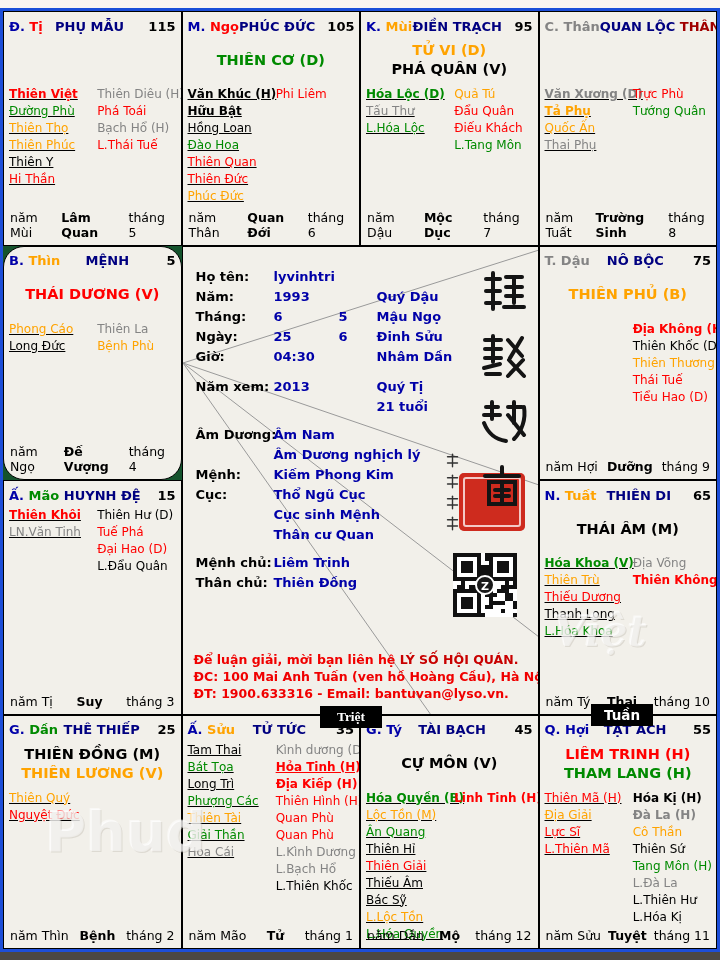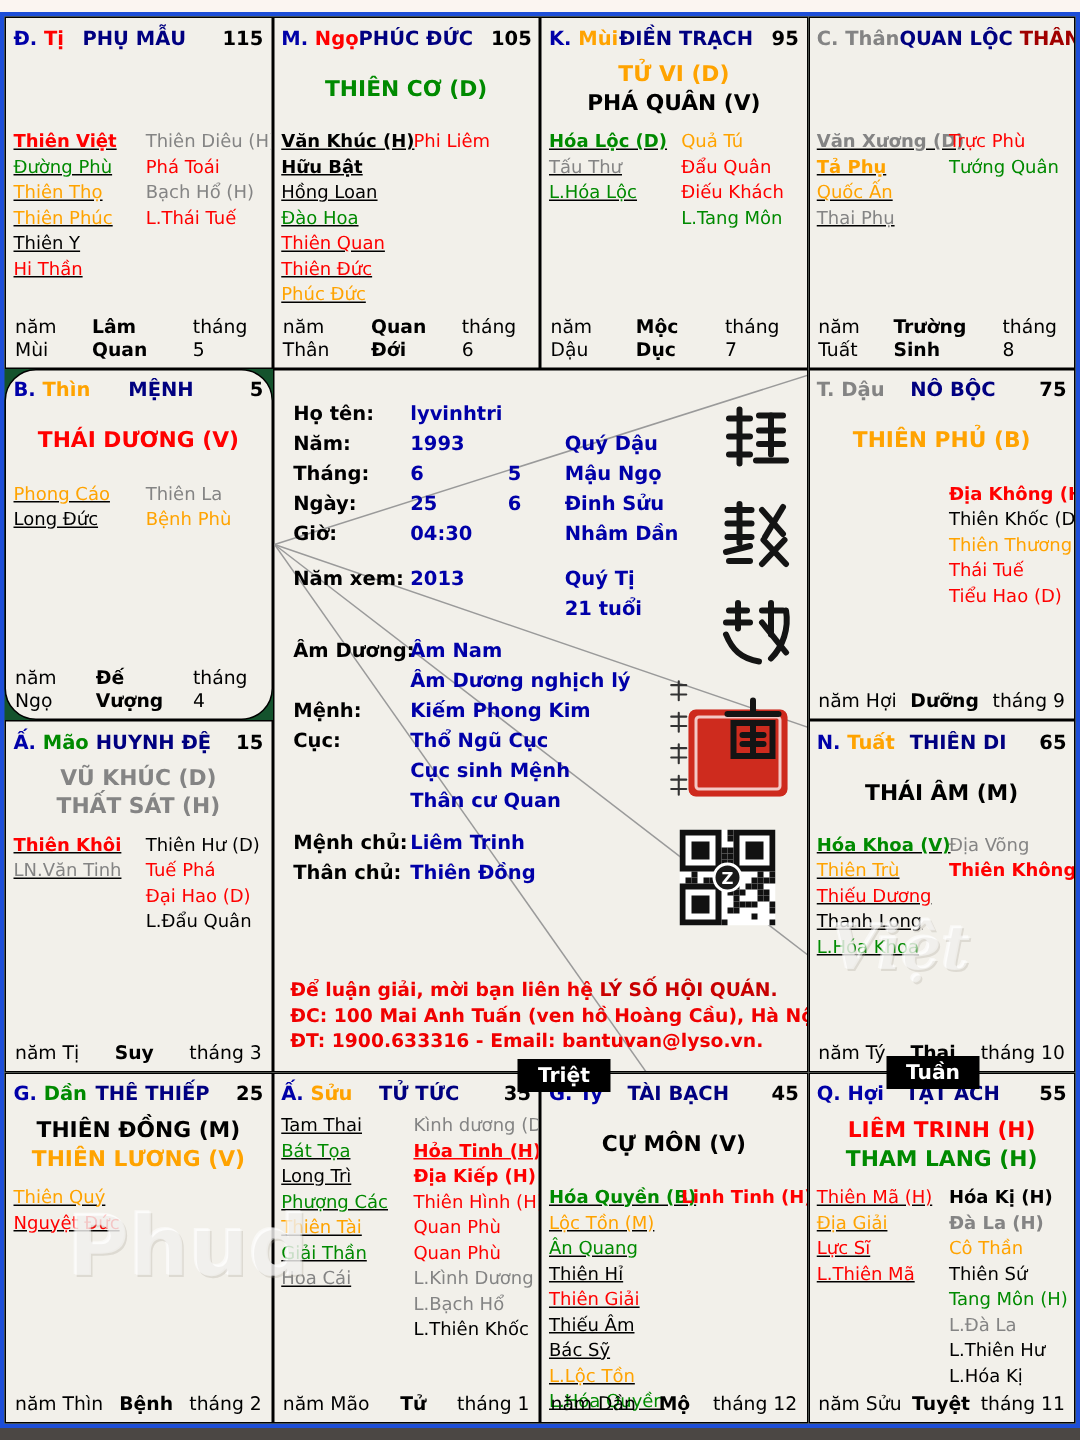--- a/index.html
+++ b/index.html
@@ -339,24 +339,20 @@
           <span>năm Thìn</span>
           <span class="stage">Bệnh</span>
           <span>tháng 2</span>
         </div>
       </div>
       <div class="cell" style="grid-area: 3 / 1 / 4 / 2;">
         <div class="cell-head">
           <span class="sb"><span style="color: rgb(0, 0, 168);">Ấ. </span><span style="color: rgb(0, 138, 0);">Mão</span></span>
           <span class="hname"><span style="color: rgb(0, 0, 128);">HUYNH ĐỆ</span></span>
           <span class="hnum">15</span>
-        </div>
-        <div class="mains">
-          <div style="color: rgb(132, 132, 132);">VŨ KHÚC (D)</div>
-          <div style="color: rgb(132, 132, 132);">THẤT SÁT (H)</div>
         </div>
         <div class="cols">
           <div class="col-l">
             <div class="star" style="color: rgb(255, 0, 0); font-weight: bold;">Thiên Khôi</div>
             <div class="star" style="color: rgb(132, 132, 132);">LN.Văn Tinh</div>
           </div>
           <div class="col-r">
             <div class="star" style="color: rgb(0, 0, 0);">Thiên Hư (D)</div>
             <div class="star" style="color: rgb(255, 0, 0);">Tuế Phá</div>
             <div class="star" style="color: rgb(255, 0, 0);">Đại Hao (D)</div>
@@ -629,17 +625,17 @@
         <div><span>Để luận giải, mời bạn liên hệ </span><span class="hq">LÝ SỐ HỘI QUÁN.</span></div>
         <div>ĐC: 100 Mai Anh Tuấn (ven hồ Hoàng Cầu), Hà Nội.</div>
         <div>ĐT: 1900.633316 - Email: bantuvan@lyso.vn.</div>
       </div>
     </div>
   </div>
 
   <div class="wm" style="left:42px;top:788px;font-size:56px;">Phud</div>
   <div class="wm wm-script" style="left:550px;top:596px;font-size:42px;">Việt</div>
 
-  <div class="badge" style="left:342px;top:695px;">Triệt</div>
+  <div class="badge" style="left:317px;top:695px;font-family:Liberation Serif, serif;">Triệt</div>
   <div class="badge" style="left:588px;top:693px;">Tuần</div>
 </div>
 
 <div class="bottom-strip"></div>
 
 </body></html>

